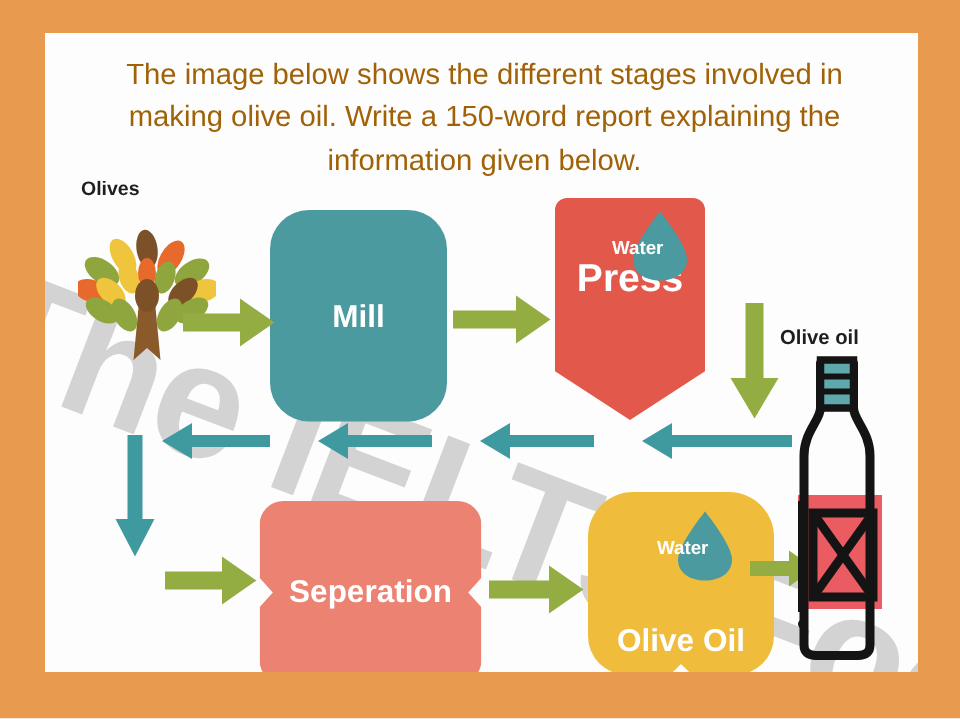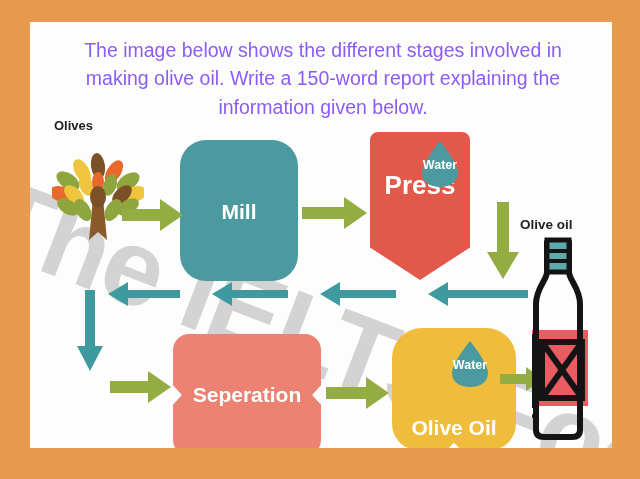--- a/index.html
+++ b/index.html
@@ -53,21 +53,21 @@
   }
   
   #prompt {
     position: absolute;
     left: 38px;
     top: 14px;
     width: 510px;
     text-align: center;
     font-size: 19.5px;
     line-height: 1.46;
-    color: #8b5cf6;
+    color: #a16207;
     z-index: 20;
   }
   
   #diagram {
     position: absolute;
     left: 0;
     top: 0;
     width: 582px;
     height: 426px;
     z-index: 10;
@@ -154,21 +154,20 @@
   .droplet .drop-shape {
     position: absolute;
     left: 0; top: 0;
     width: 40px; height: 48px;
   }
   .droplet .drop-text {
     position: absolute;
     left: -12px;
     top: 18px;
     width: 64px;
-    text-align: center;
     font-size: 12.5px;
     font-weight: bold;
     color: #ffffff;
   }
   #droplet-press { left: 390px; top: 118px; }
   #droplet-return { left: 420px; top: 318px; }
 
   
   .arrow { position: absolute; z-index: 14; }
 

